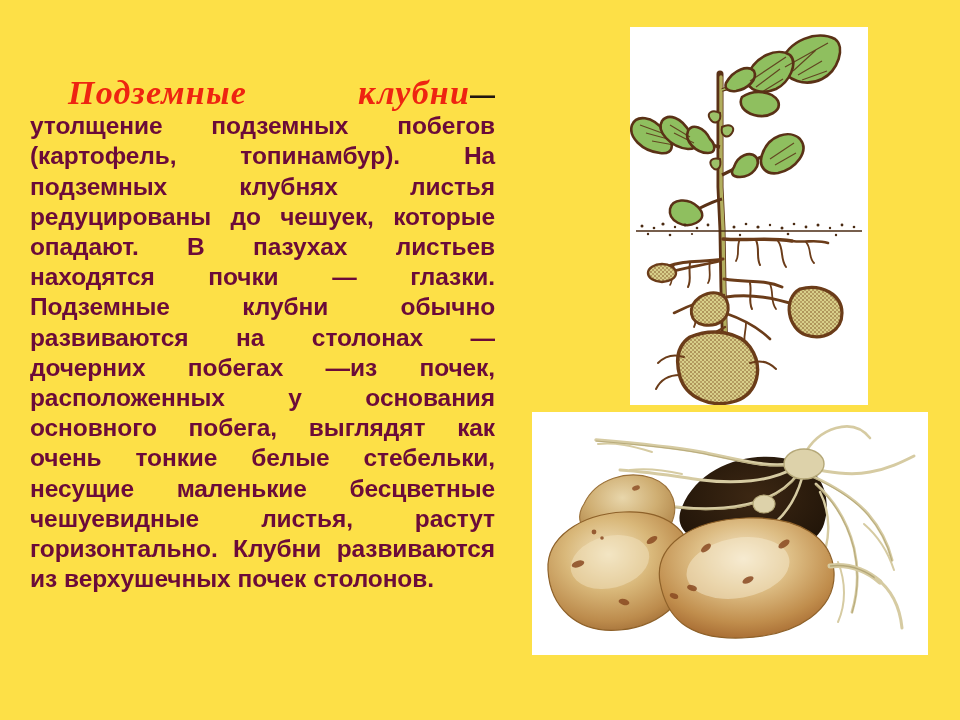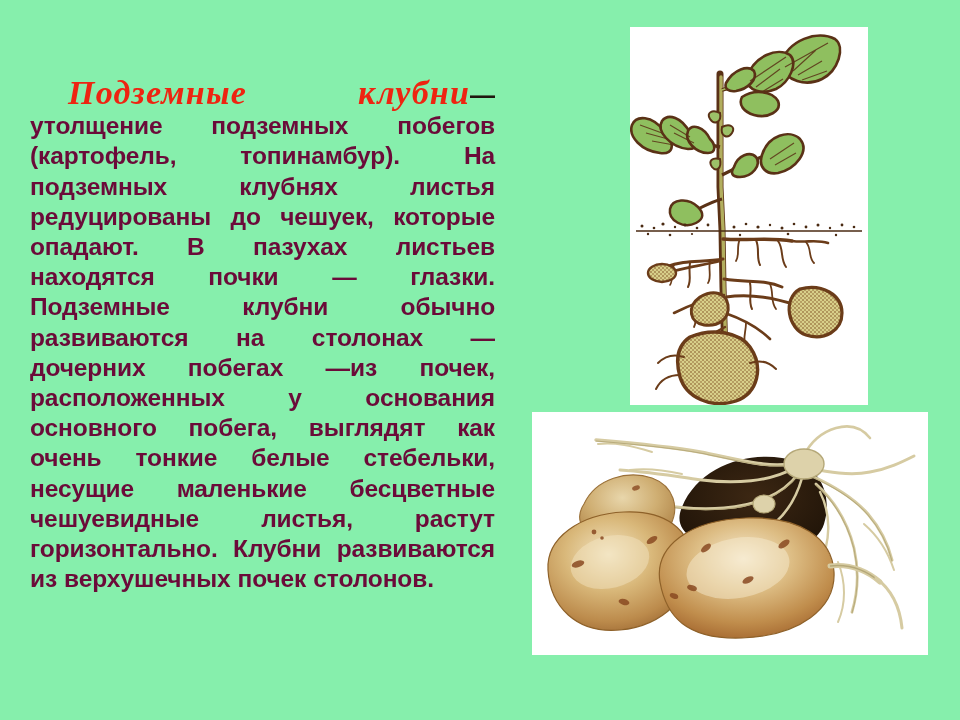--- a/index.html
+++ b/index.html
@@ -12,21 +12,21 @@
     height: 720px;
     background: #c9fcc3;
     font-family: "Liberation Sans", sans-serif;
     overflow: hidden;
     position: relative;
   }
 
   #slide {
     position: absolute;
     inset: 0;
-    background: #86efac;
+    background: #fde047;
   }
 
   
   #text-column {
     position: absolute;
     left: 30px;
     top: 78px;
     width: 465px;
   }
 

